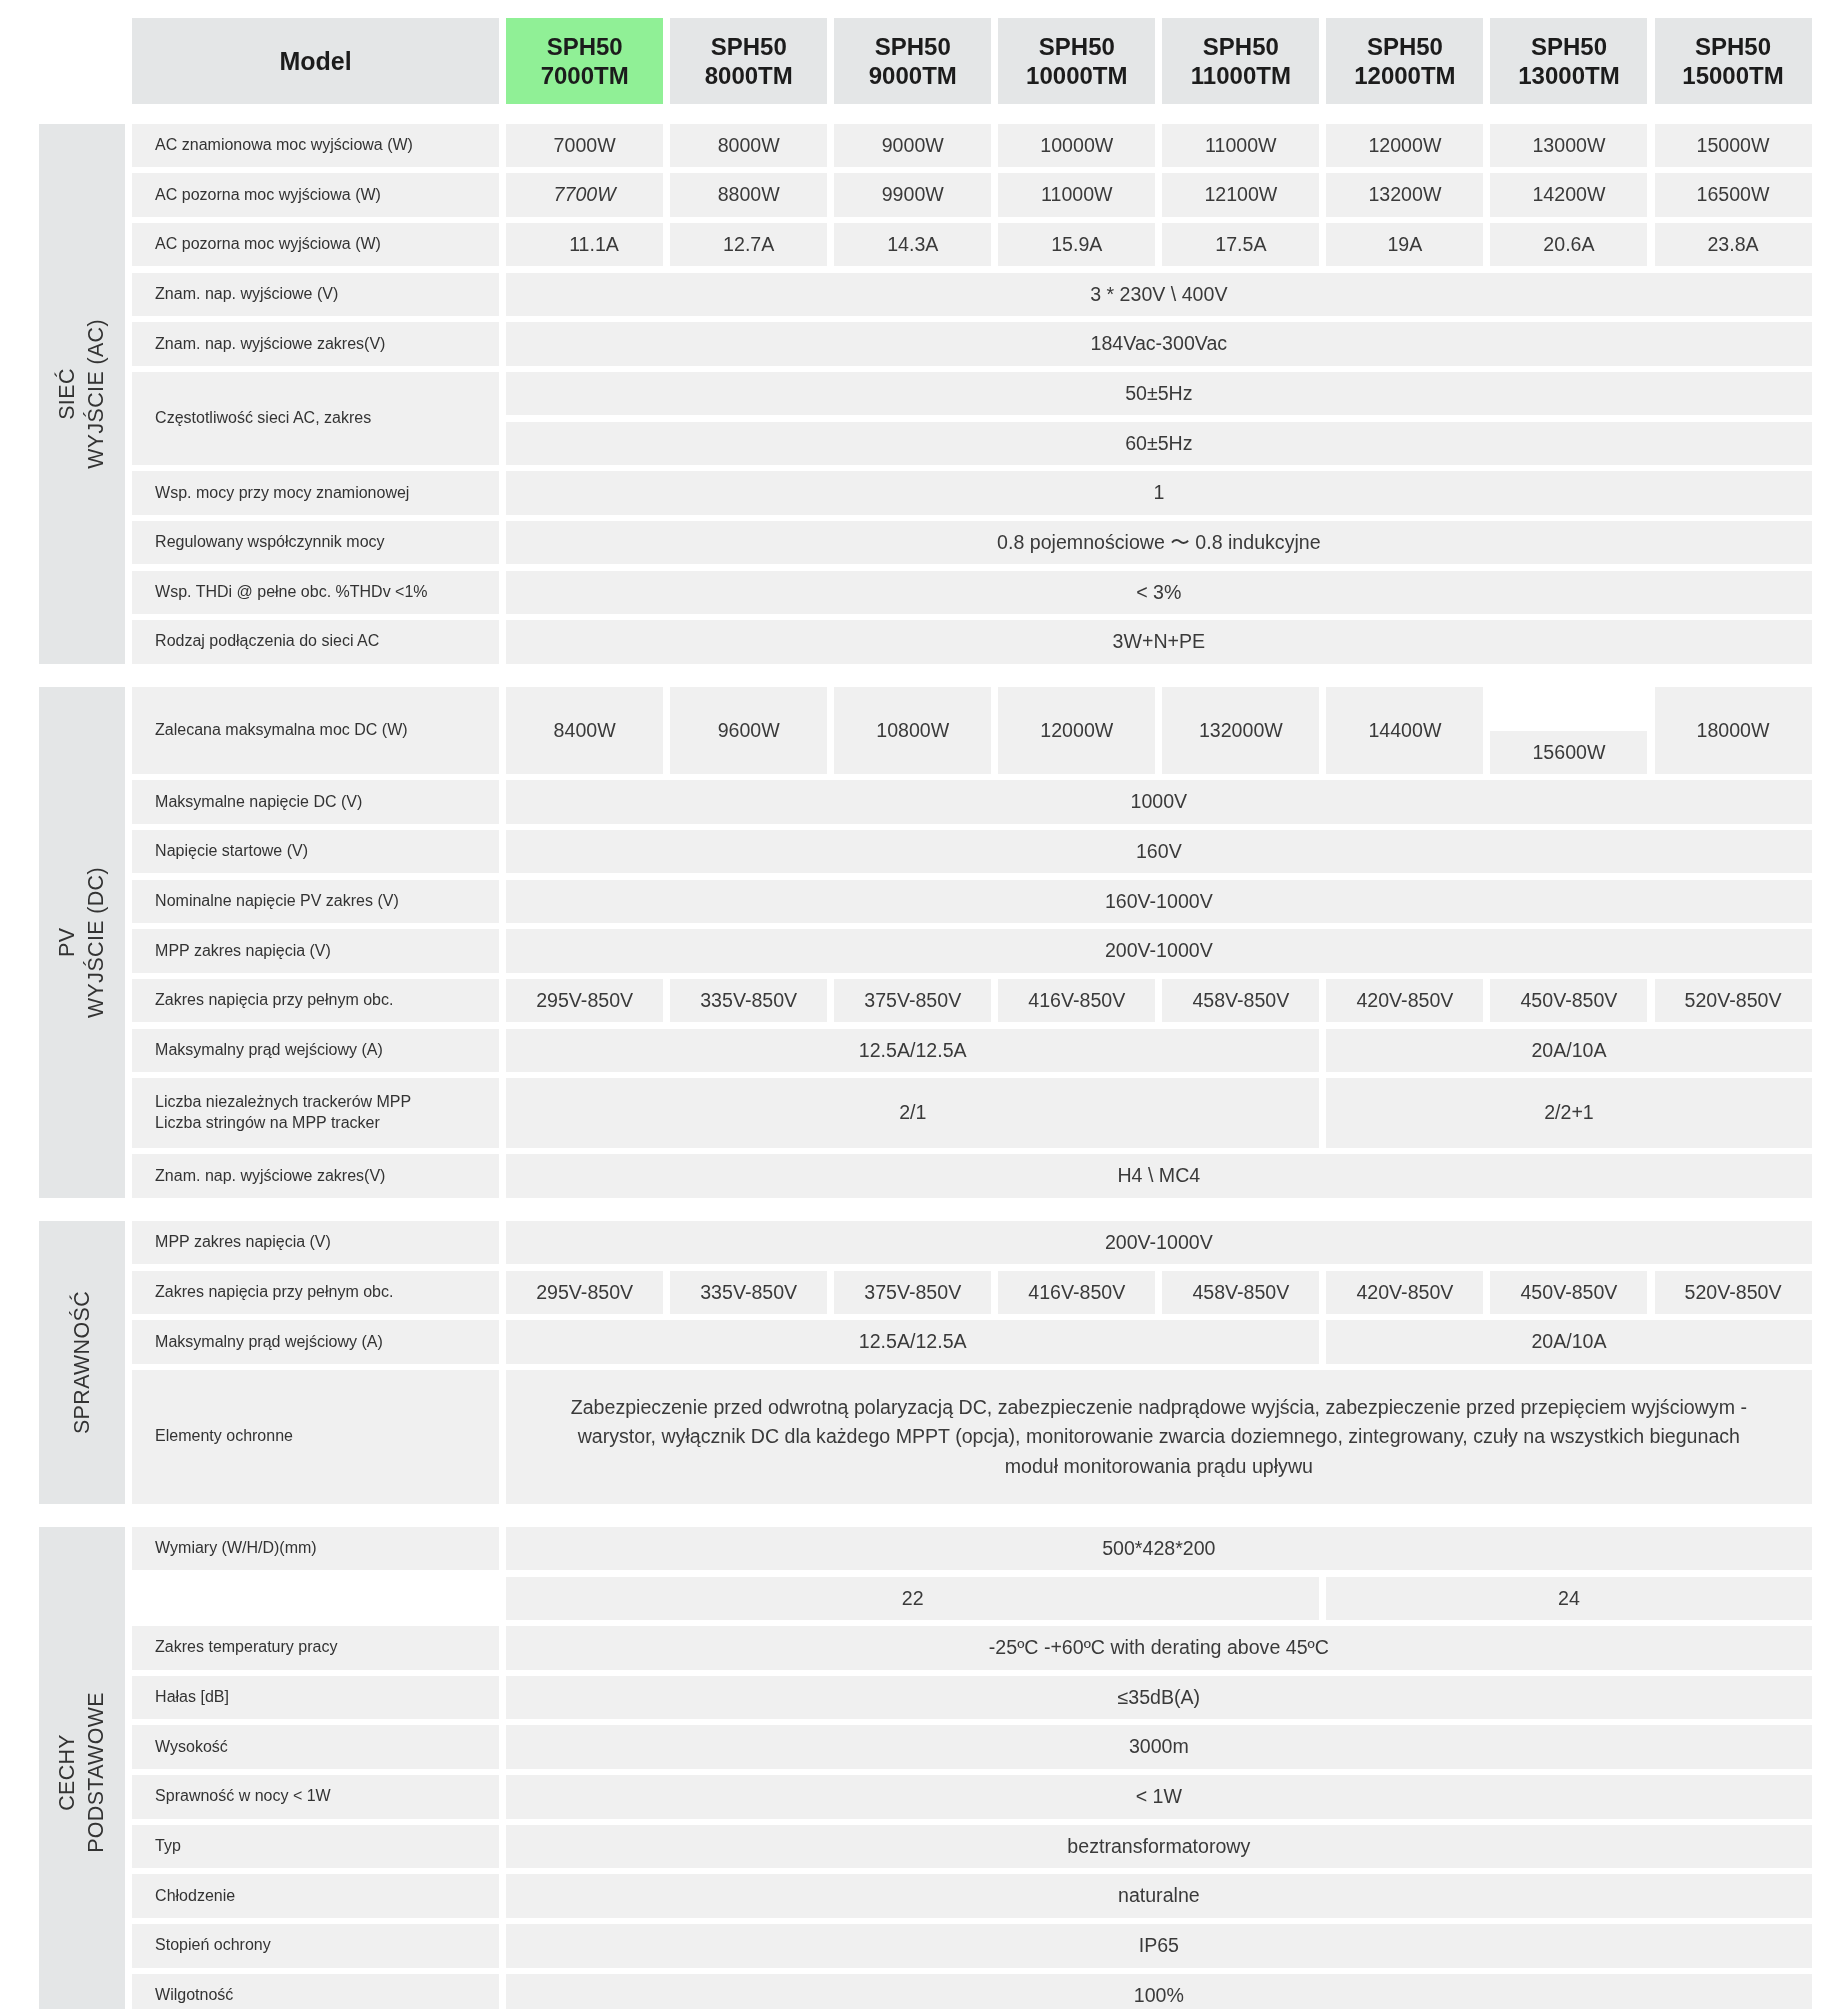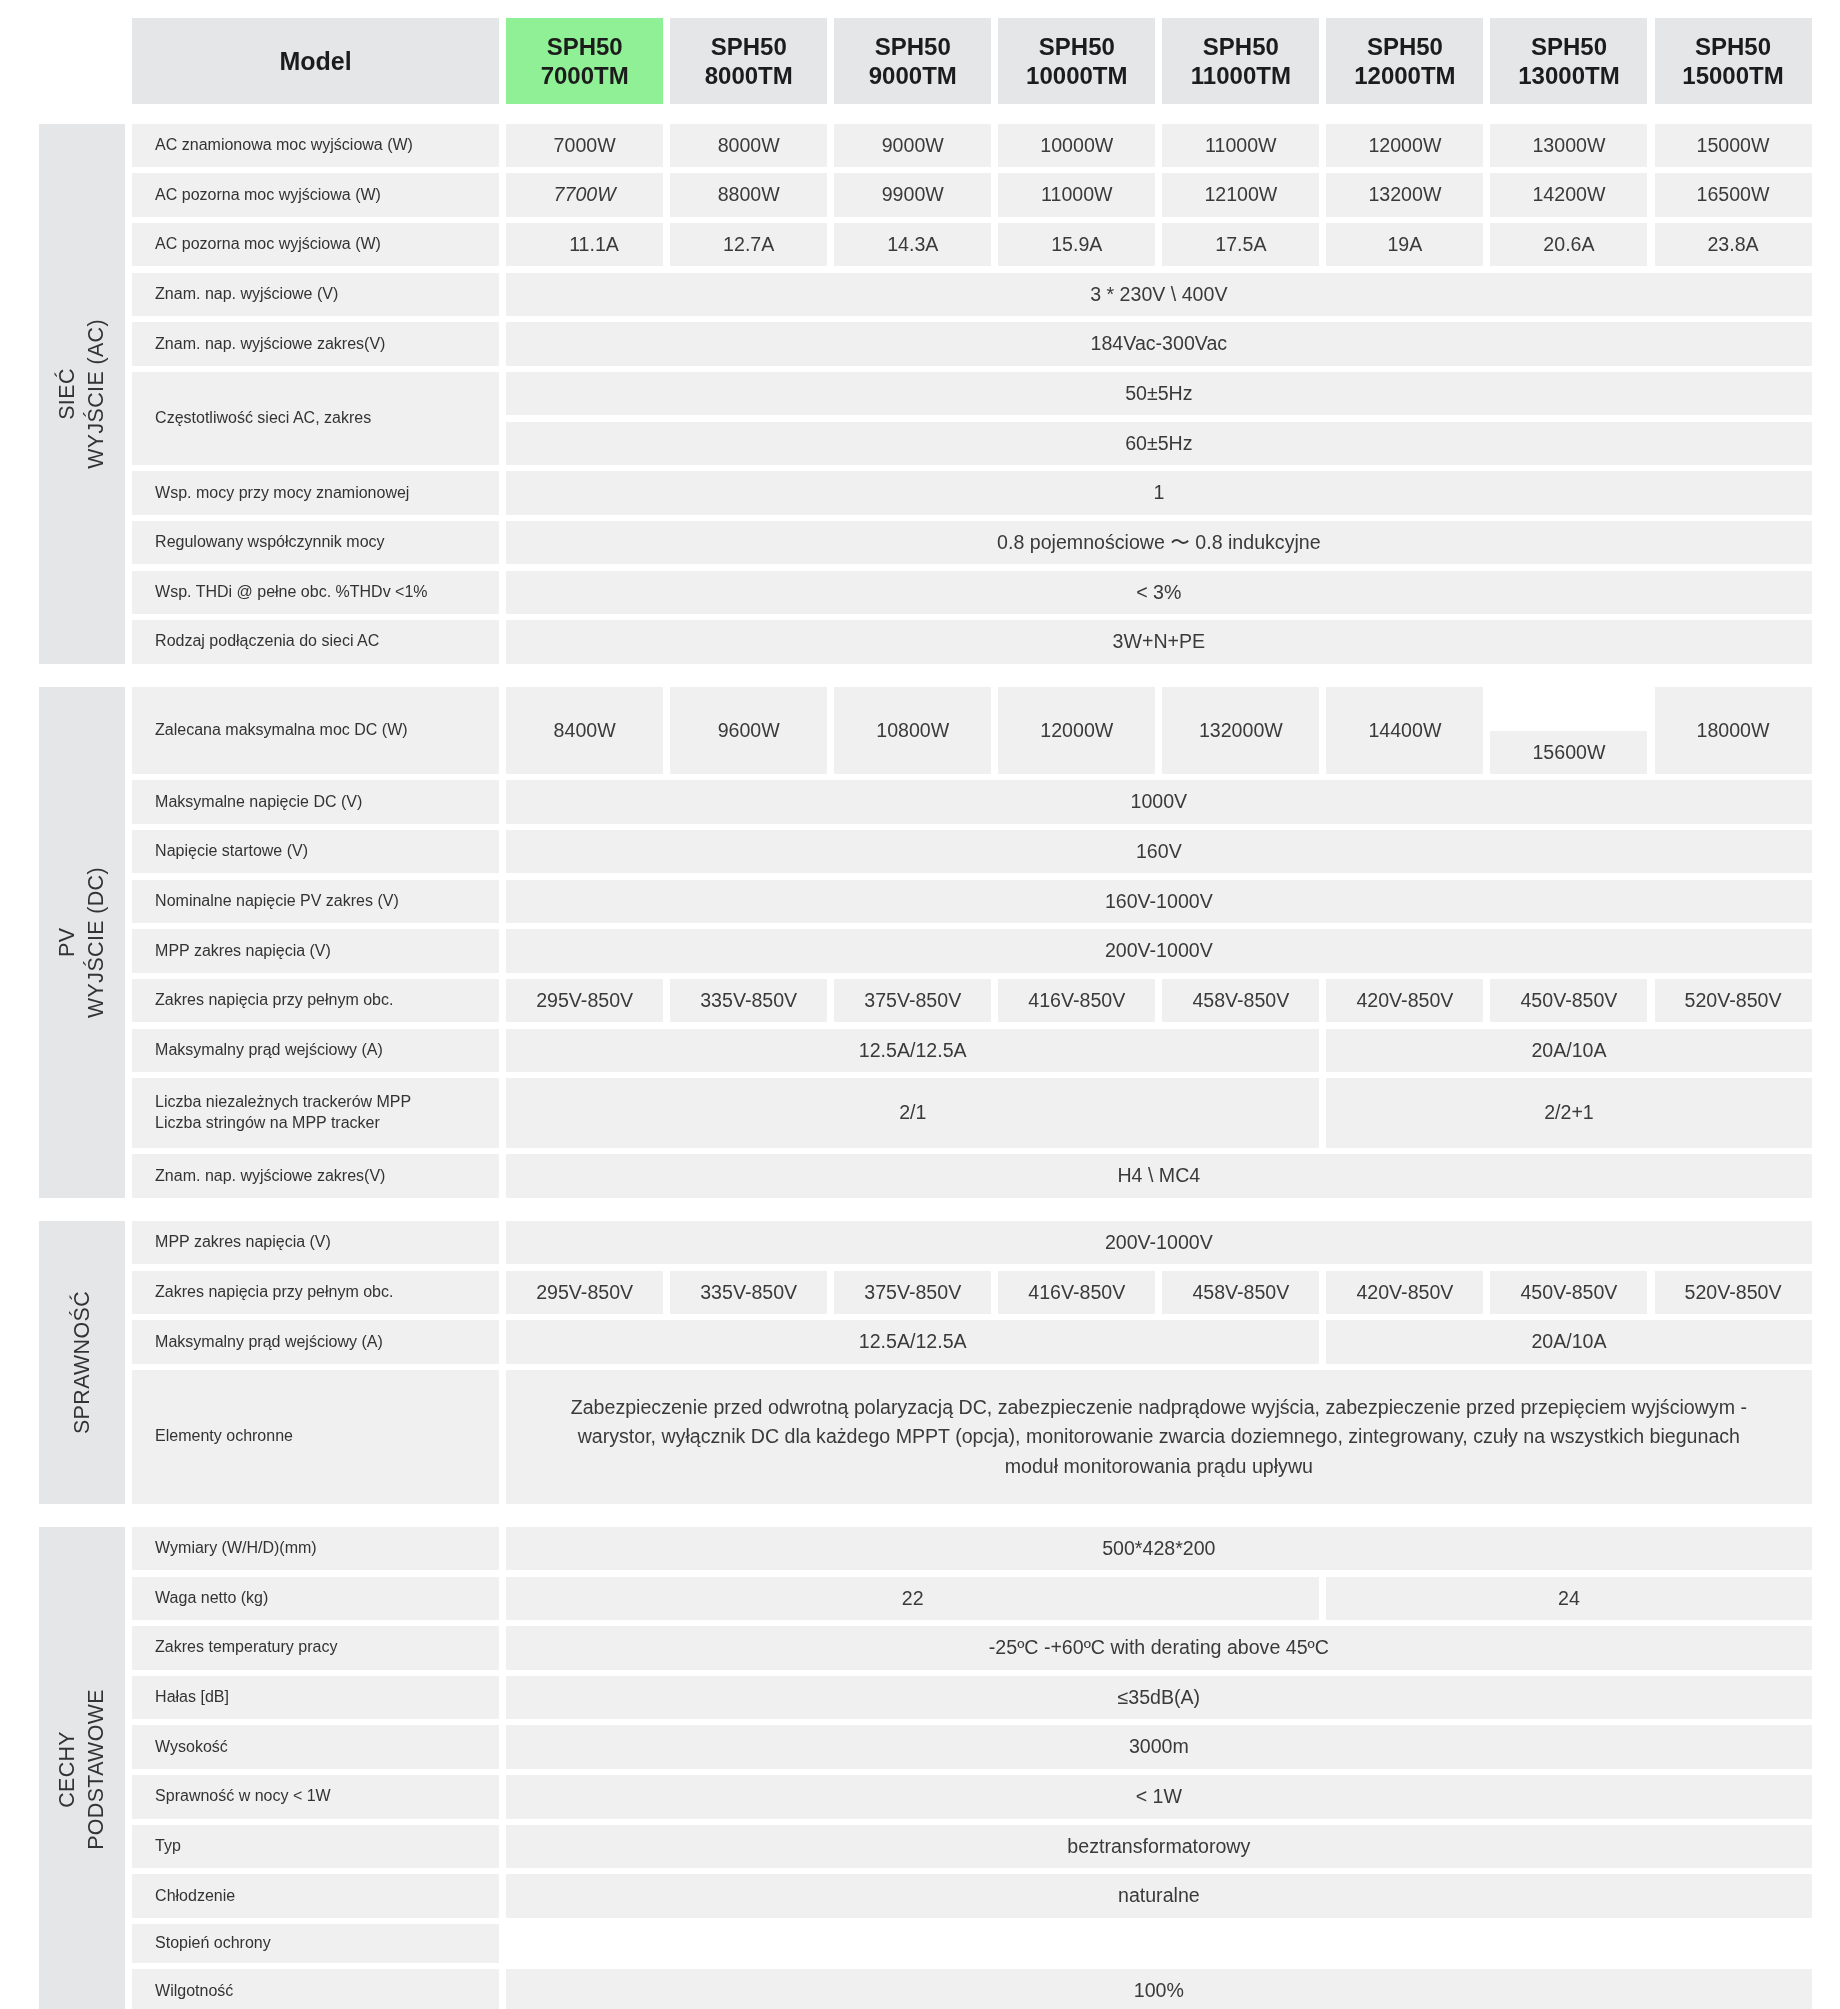--- a/index.html
+++ b/index.html
@@ -222,35 +222,35 @@
         <div class="cell label multi" style="grid-area: 4 / 2;">Elementy ochronne</div>
         <div class="cell" style="grid-area: 4 / 3 / auto / span 8; min-height: 134px; padding: 16px 53px; line-height: 1.5;">Zabezpieczenie przed odwrotną polaryzacją DC, zabezpieczenie nadprądowe wyjścia, zabezpieczenie przed przepięciem wyjściowym - warystor, wyłącznik DC dla każdego MPPT (opcja), monitorowanie zwarcia doziemnego, zintegrowany, czuły na wszystkich biegunach moduł monitorowania prądu upływu</div>
       </div>
       <div class="section grid">
         <div class="sect-label" style="grid-area: 1 / 1 / span 10;">
           <span>CECHY
 PODSTAWOWE</span>
         </div>
         <div class="cell label multi" style="grid-area: 1 / 2;">Wymiary (W/H/D)(mm)</div>
         <div class="cell" style="grid-area: 1 / 3 / auto / span 8; min-height: 39px;">500*428*200</div>
-        <div class="cell label multi" style="grid-area: 2 / 2;">Waga netto (kg)</div>
         <div class="cell" style="grid-area: 2 / 3 / auto / span 5; min-height: 39px;">22</div>
         <div class="cell" style="grid-area: 2 / 8 / auto / span 3; min-height: 39px;">24</div>
         <div class="cell label multi" style="grid-area: 3 / 2;">Zakres temperatury pracy</div>
         <div class="cell" style="grid-area: 3 / 3 / auto / span 8; min-height: 39px;">-25ºC -+60ºC with derating above 45ºC</div>
         <div class="cell label multi" style="grid-area: 4 / 2;">Hałas [dB]</div>
         <div class="cell" style="grid-area: 4 / 3 / auto / span 8; min-height: 39px;">≤35dB(A)</div>
         <div class="cell label multi" style="grid-area: 5 / 2;">Wysokość</div>
         <div class="cell" style="grid-area: 5 / 3 / auto / span 8; min-height: 39px;">3000m</div>
         <div class="cell label multi" style="grid-area: 6 / 2;">Sprawność w nocy &lt; 1W</div>
         <div class="cell" style="grid-area: 6 / 3 / auto / span 8; min-height: 39px;">&lt; 1W</div>
         <div class="cell label multi" style="grid-area: 7 / 2;">Typ</div>
         <div class="cell" style="grid-area: 7 / 3 / auto / span 8; min-height: 39px;">beztransformatorowy</div>
         <div class="cell" style="grid-area: 8 / 3 / auto / span 8; min-height: 39px;">naturalne</div>
         <div class="cell label multi" style="grid-area: 8 / 2;">Chłodzenie</div>
         <div class="cell label multi" style="grid-area: 9 / 2;">Stopień ochrony</div>
+        <div class="cell" style="grid-area: 9 / 3 / auto / span 8; min-height: 39px;">IP65</div>
         <div class="cell label multi" style="grid-area: 10 / 2;">Wilgotność</div>
         <div class="cell" style="grid-area: 10 / 3 / auto / span 8; min-height: 39px;">100%</div>
       </div>
     </div>
 
 </div>
 
 
 </body></html>

